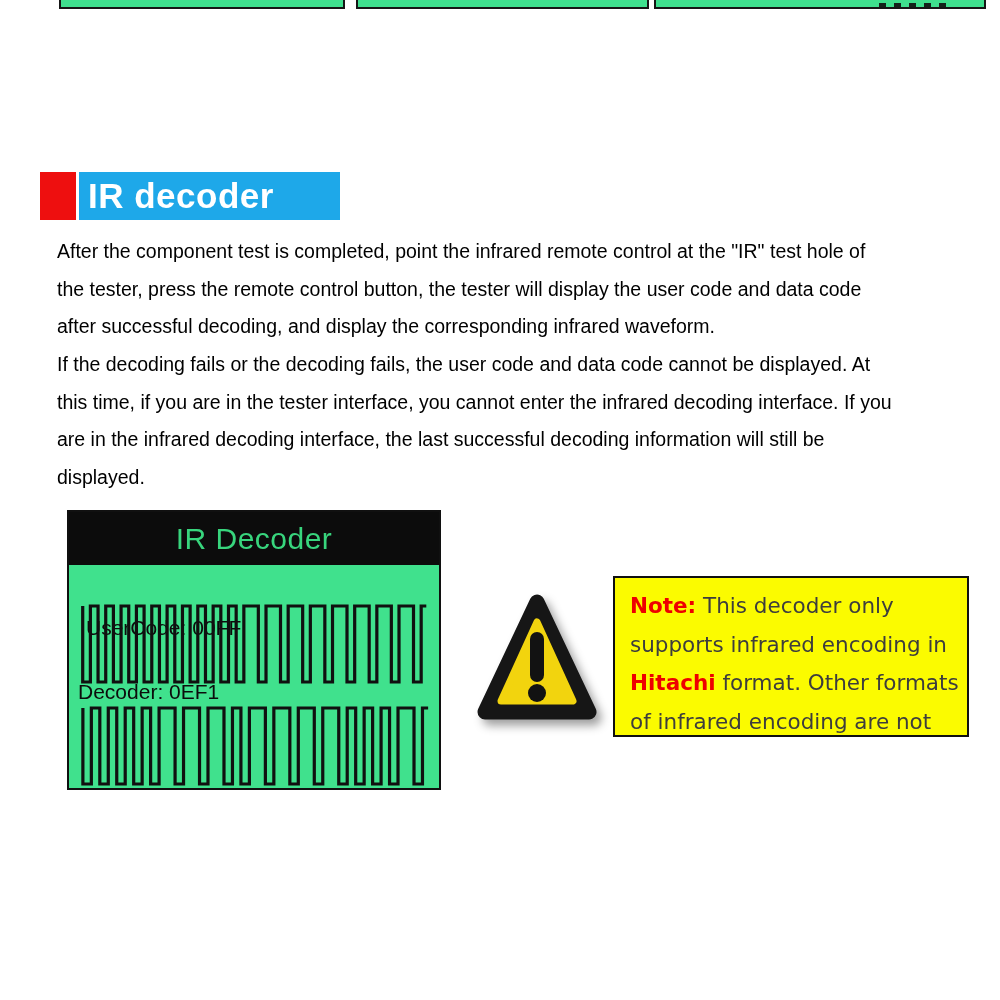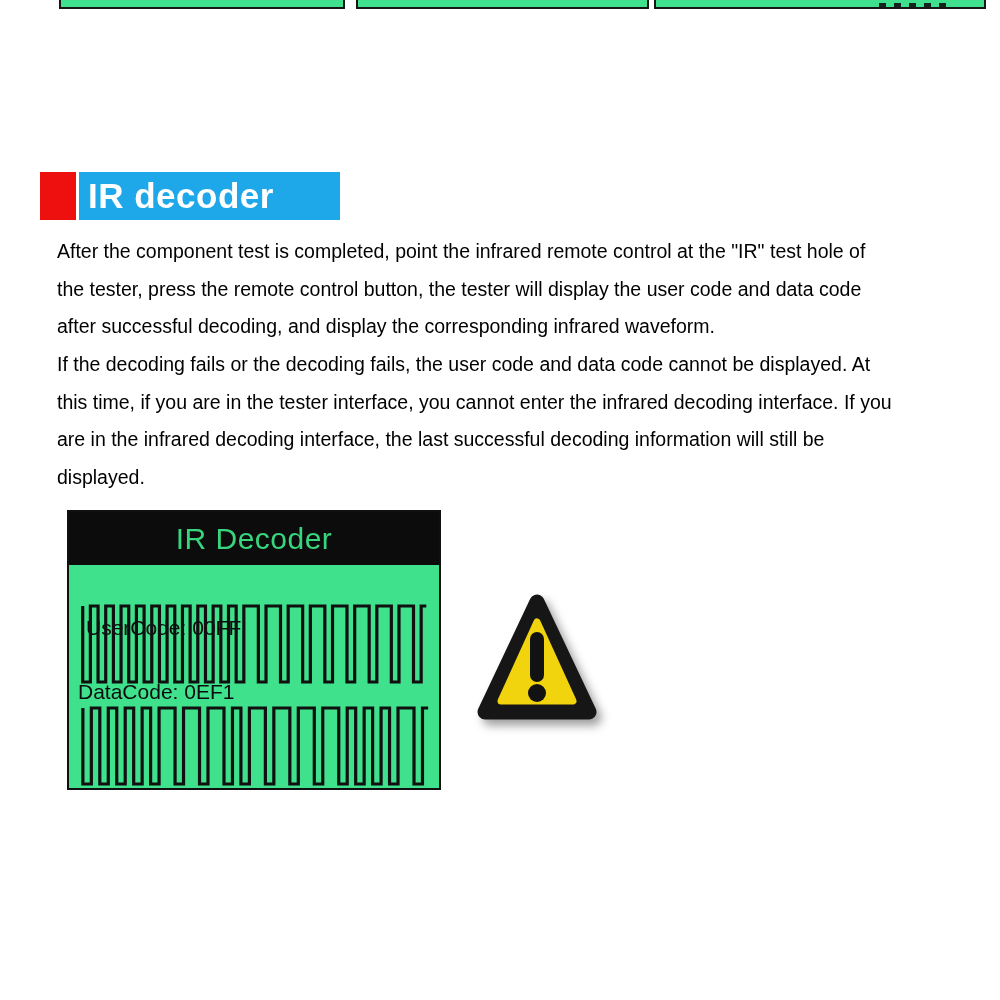--- a/index.html
+++ b/index.html
@@ -69,27 +69,33 @@
 displayed.</div>
 
   <div class="lcd">
     <div class="lcd-header">
       <span>IR Decoder</span>
     </div>
     <div class="lcd-label lcd-label-user">UserCode: 00FF</div>
     <svg class="wave wave-user" preserveAspectRatio="none" viewBox="0 0 407 80">
       <path fill="none" stroke="#101010" stroke-width="3.2" vector-effect="non-scaling-stroke" d="M 2 2 L 2 78 L 11 78 L 11 2 L 20 2 L 20 78 L 29 78 L 29 2 L 38 2 L 38 78 L 47 78 L 47 2 L 56 2 L 56 78 L 65 78 L 65 2 L 74 2 L 74 78 L 83 78 L 83 2 L 92 2 L 92 78 L 101 78 L 101 2 L 110 2 L 110 78 L 119 78 L 119 2 L 128 2 L 128 78 L 137 78 L 137 2 L 146 2 L 146 78 L 155 78 L 155 2 L 164 2 L 164 78 L 173 78 L 173 2 L 182 2 L 182 78 L 191 78 L 191 2 L 208 2 L 208 78 L 217 78 L 217 2 L 234 2 L 234 78 L 243 78 L 243 2 L 260 2 L 260 78 L 269 78 L 269 2 L 286 2 L 286 78 L 295 78 L 295 2 L 312 2 L 312 78 L 321 78 L 321 2 L 338 2 L 338 78 L 347 78 L 347 2 L 364 2 L 364 78 L 373 78 L 373 2 L 390 2 L 390 78 L 399 78 L 399 2 L 405 2"></path>
     </svg>
-    <div class="lcd-label lcd-label-data">DataCode: 0EF1</div>
+    <div class="lcd-label lcd-label-data">Decoder: 0EF1</div>
     <svg class="wave wave-data" preserveAspectRatio="none" viewBox="0 0 371 80">
       <path fill="none" stroke="#101010" stroke-width="3.2" vector-effect="non-scaling-stroke" d="M 2 2 L 2 78 L 11 78 L 11 2 L 20 2 L 20 78 L 29 78 L 29 2 L 38 2 L 38 78 L 47 78 L 47 2 L 56 2 L 56 78 L 65 78 L 65 2 L 74 2 L 74 78 L 83 78 L 83 2 L 100 2 L 100 78 L 109 78 L 109 2 L 126 2 L 126 78 L 135 78 L 135 2 L 152 2 L 152 78 L 161 78 L 161 2 L 170 2 L 170 78 L 179 78 L 179 2 L 196 2 L 196 78 L 205 78 L 205 2 L 222 2 L 222 78 L 231 78 L 231 2 L 248 2 L 248 78 L 257 78 L 257 2 L 274 2 L 274 78 L 283 78 L 283 2 L 292 2 L 292 78 L 301 78 L 301 2 L 310 2 L 310 78 L 319 78 L 319 2 L 328 2 L 328 78 L 337 78 L 337 2 L 354 2 L 354 78 L 363 78 L 363 2 L 369 2"></path>
     </svg>
   </div>
 
   <svg class="warn" viewBox="0 0 120 145">
     <path d="M60,11 L112,121 L8,121 Z" fill="#161616" stroke="#161616" stroke-width="15" stroke-linejoin="round"></path>
     <path d="M60,31 L96,110 L24,110 Z" fill="#f2d40e" stroke="#f2d40e" stroke-width="7" stroke-linejoin="round"></path>
     <path d="M60,48 L60,84" stroke="#121212" stroke-width="14" stroke-linecap="round"></path>
     <circle cx="60" cy="102" r="9" fill="#121212"></circle>
   </svg>
 
+  <div class="note">
+    <div class="note-text"><span class="red-bold">Note:</span><span class="normal"> This decoder only
+supports infrared encoding in
+</span><span class="red-bold">Hitachi</span><span class="normal"> format. Other formats
+of infrared encoding are not</span></div>
+  </div>
 
 </div>
 
 </body></html>

